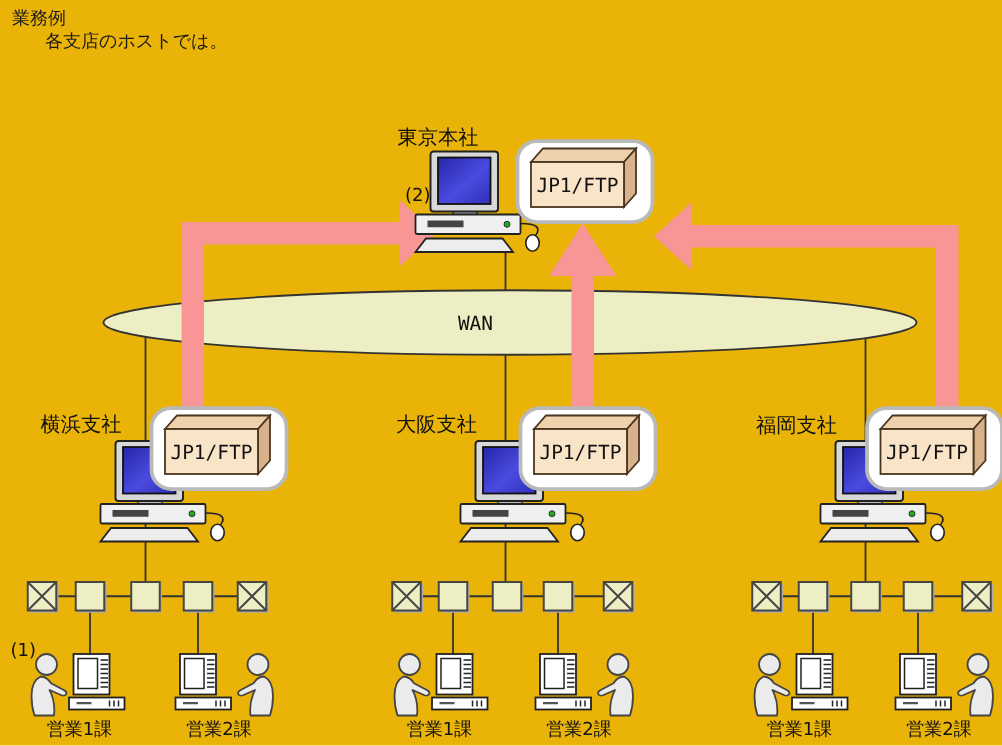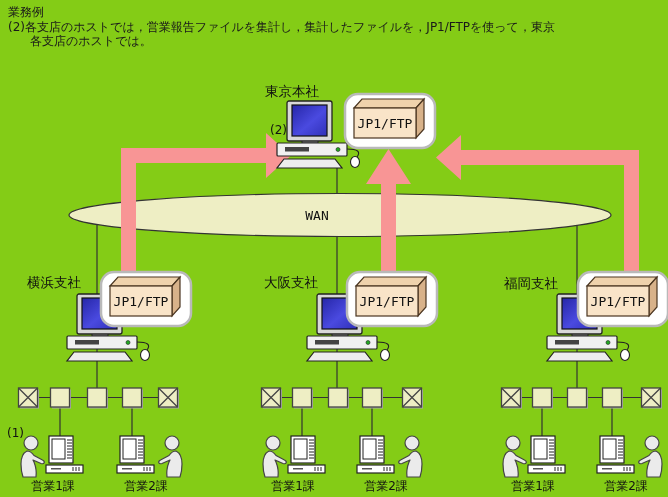--- a/index.html
+++ b/index.html
@@ -1,35 +1,34 @@
 <!DOCTYPE html>
 <html><head>
 <meta charset="utf-8">
 <style>
   html,body{margin:0;padding:0;background:#fff;}
-  #stage{position:relative;width:668px;height:497px;background:#84cc16;overflow:hidden;
+  #stage{position:relative;width:668px;height:497px;background:#eab308;overflow:hidden;
          font-family:"DejaVu Sans",sans-serif;color:#1a1a1a;}
   #headerText{position:absolute;left:8px;top:5px;font-size:12px;line-height:14.5px;white-space:nowrap;}
   #headerText .cont{padding-left:22px;}
   #diagram{position:absolute;left:0;top:0;}
   text{font-family:"DejaVu Sans",sans-serif;fill:#111;}
   .mono{font-family:"DejaVu Sans Mono",monospace;}
   .placeLabel{font-size:13.5px;}
   .stepLabel{font-size:12px;}
   .deptLabel{font-size:12px;text-anchor:middle;}
   .netline{stroke:#333;stroke-width:1.2;fill:none;}
 </style>
 </head>
 <body>
 
 <div id="stage">
 
   <div id="headerText">
     <div>業務例</div>
-    <div>(2)各支店のホストでは，営業報告ファイルを集計し，集計したファイルを，JP1/FTPを使って，東京</div>
     <div class="cont">各支店のホストでは。</div>
   </div>
 
   <svg id="diagram" width="668" height="497" viewBox="0 0 668 497">
     <defs>
       <linearGradient id="scr" x1="0" y1="0" x2="1" y2="1">
         <stop offset="0" stop-color="#2626A8"></stop>
         <stop offset="0.55" stop-color="#4A4AE0"></stop>
         <stop offset="1" stop-color="#3030B8"></stop>
       </linearGradient>

